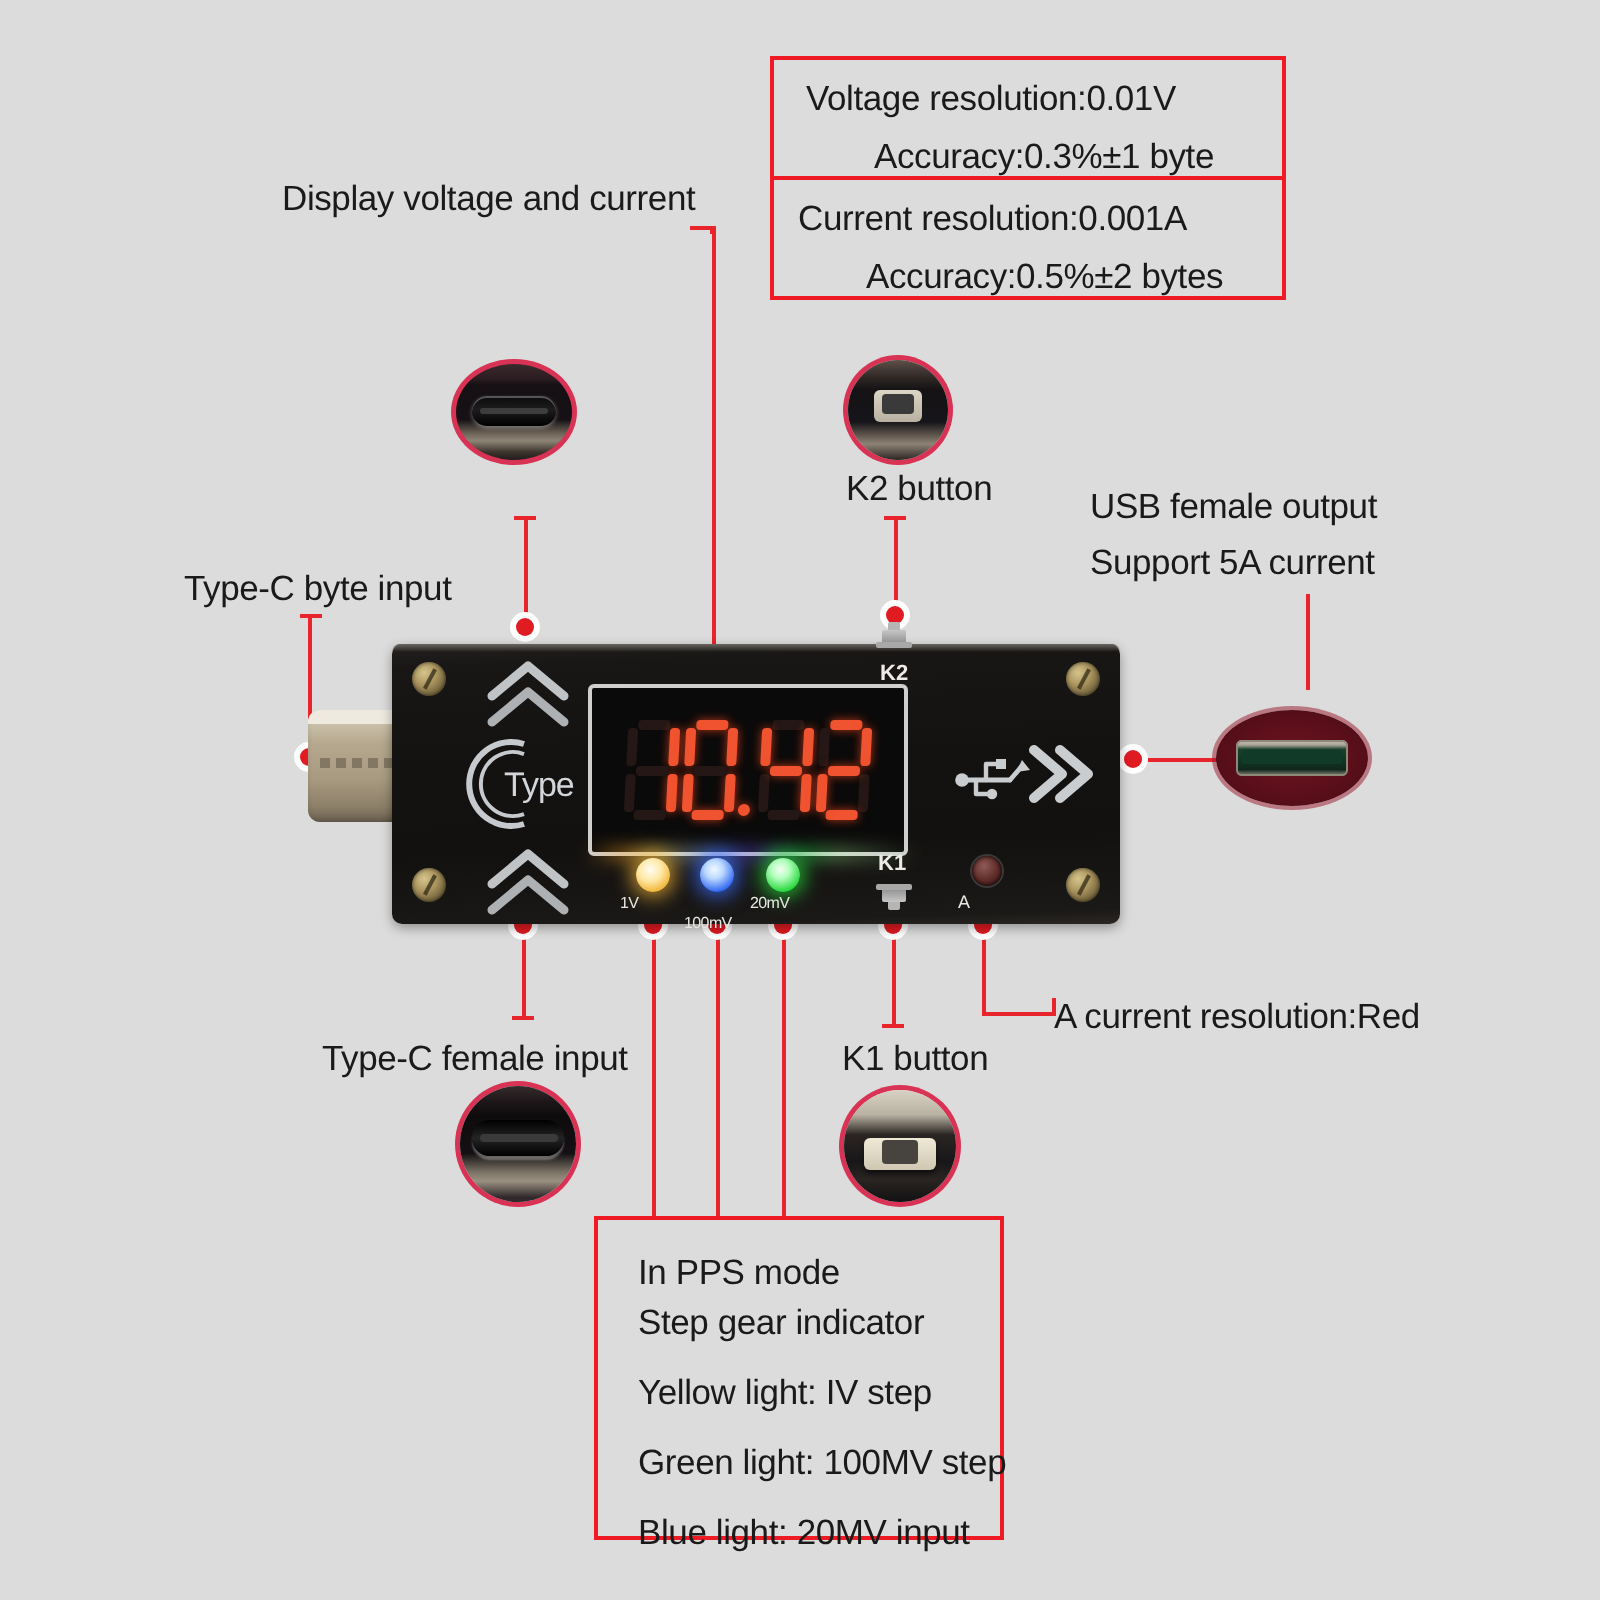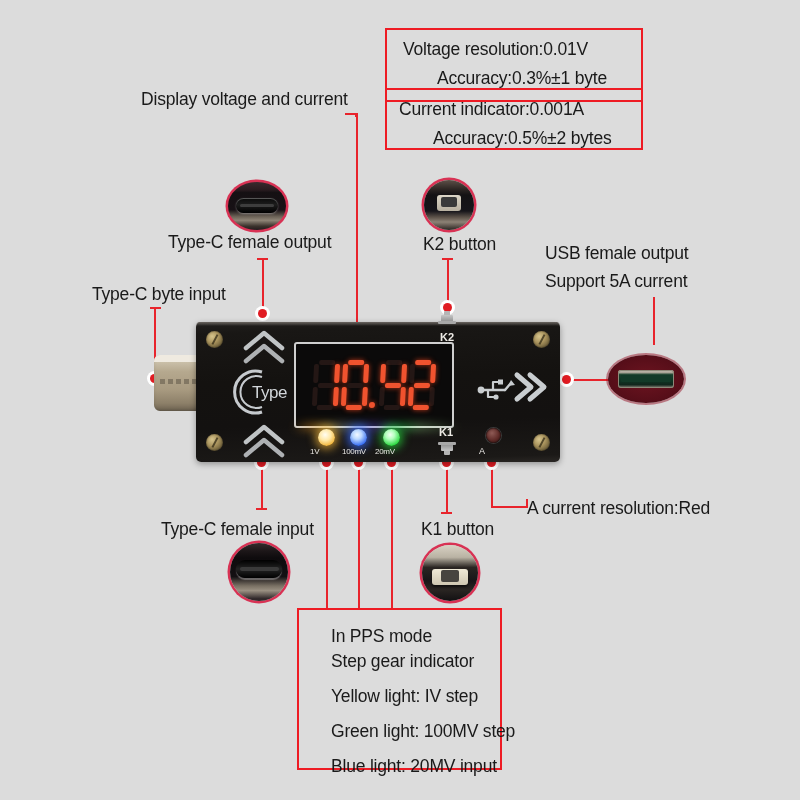--- a/index.html
+++ b/index.html
@@ -31,21 +31,21 @@
     background:transparent;
     box-sizing:border-box;
   }
   .callout .line{
     color:#1a1a1a;
     font-size:17.5px;
     white-space:nowrap;
     letter-spacing:-0.2px;
   }
   .callout .line.indent{padding-left:34px;}
-  .callout.pps{padding:16px 14px 14px 32px;}
+  .callout.pps{padding:16px 14px 14px 20px;}
   .callout.pps .line{margin-bottom:14px;}
   .callout.pps .line.tight{margin-bottom:4px;}
   .callout.pps .line:last-child{margin-bottom:0;}
   .callout.spec{padding:9px 12px 8px 12px;}
   .callout.spec .line{margin-bottom:8px;}
   .callout.spec .line:last-child{margin-bottom:0;}
 
   
   .lead-v{position:absolute;width:2px;background:#e8242c;}
   .lead-h{position:absolute;height:2px;background:#e8242c;}
@@ -263,27 +263,27 @@
     box-shadow:inset 0 0 2px #000,0 0 0 1px #3a3a3a;
   }
   .usbicon{position:absolute;}
   .usbicon svg{display:block;}
 </style>
 </head>
 <body>
 
 <div id="stage">
 
-  <div class="callout spec" style="left:385px;top:28px;width:258px;height:74px;padding-left:16px;">
+  <div class="callout spec" style="left:385px;top:28px;width:258px;height:62px;padding-left:16px;">
     <div class="line">Voltage resolution:0.01V</div>
     <div class="line indent">Accuracy:0.3%±1 byte</div>
   </div>
 
   <div class="callout spec" style="left:385px;top:88px;width:258px;height:62px;">
-    <div class="line">Current indicator:0.001A</div>
+    <div class="line">Current resolution:0.001A</div>
     <div class="line indent">Accuracy:0.5%±2  bytes</div>
   </div>
 
   <div class="callout pps" style="left:297px;top:608px;width:205px;height:162px;">
     <div class="line tight">In PPS mode</div>
     <div class="line">Step gear indicator</div>
     <div class="line">Yellow light: IV step</div>
     <div class="line">Green light: 100MV step</div>
     <div class="line">Blue light: 20MV input</div>
   </div>
@@ -327,21 +327,20 @@
   <div class="dot" style="left:440px;top:300px;"></div>
   <div class="dot" style="left:559px;top:372px;"></div>
   <div class="dot" style="left:254px;top:455px;"></div>
   <div class="dot" style="left:319px;top:455px;"></div>
   <div class="dot" style="left:351px;top:455px;"></div>
   <div class="dot" style="left:384px;top:455px;"></div>
   <div class="dot" style="left:439px;top:455px;"></div>
   <div class="dot" style="left:484px;top:455px;"></div>
 
   <div class="anno" style="left:141px;top:89px;">Display voltage and current</div>
-  <div class="anno" style="left:168px;top:232px;">Type-C female output</div>
   <div class="anno" style="left:92px;top:284px;">Type-C byte input</div>
   <div class="anno" style="left:423px;top:234px;">K2 button</div>
   <div class="anno" style="left:545px;top:243px;">USB female output</div>
   <div class="anno" style="left:545px;top:271px;">Support 5A current</div>
   <div class="anno" style="left:161px;top:519px;">Type-C female input</div>
   <div class="anno" style="left:421px;top:519px;">K1 button</div>
   <div class="anno" style="left:527px;top:498px;">A current resolution:Red</div>
 
   <div class="inset inset-typec-out" style="left:228px;top:182px;width:58px;height:48px;border-radius:50%;">
     <div class="port"></div>
@@ -448,21 +447,21 @@
       <div class="rainbow"></div>
 
       <div class="led led-y" style="left:122px;top:107px;">
         <div class="cap"></div>
       </div>
       <div class="led-label" style="left:114px;top:125px;width:34px;">1V</div>
 
       <div class="led led-b" style="left:154px;top:107px;">
         <div class="cap"></div>
       </div>
-      <div class="led-label" style="left:146px;top:125px;width:34px;">100mV</div>
+      <div class="led-label" style="left:146px;top:135px;width:34px;">100mV</div>
 
       <div class="led led-g" style="left:187px;top:107px;">
         <div class="cap"></div>
       </div>
       <div class="led-label" style="left:179px;top:125px;width:34px;">20mV</div>
 
       <div class="klabel" style="left:244px;top:9px;">K2</div>
       <div class="kbtn" style="left:242px;top:-11px;">
         <div class="stem"></div>
           <div class="cap"></div>

